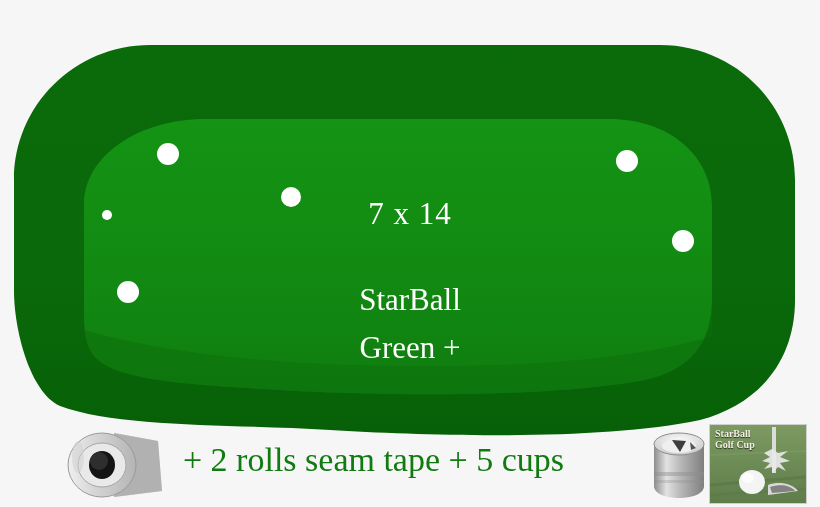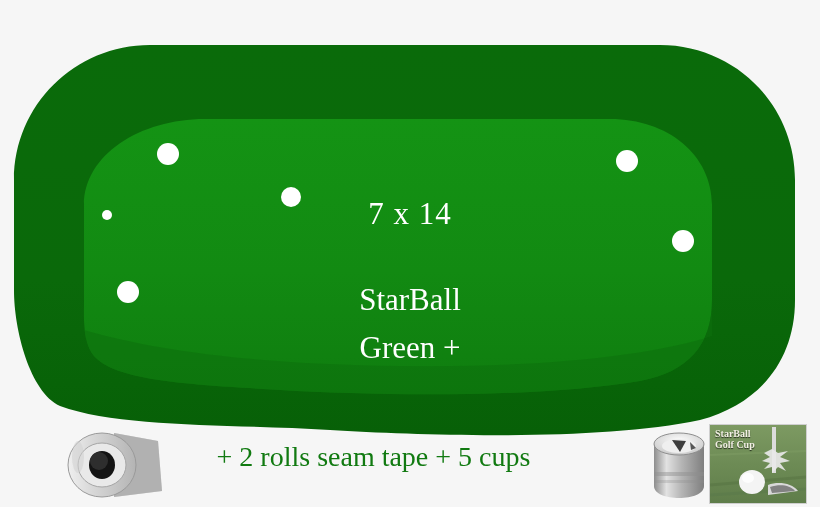--- a/index.html
+++ b/index.html
@@ -54,21 +54,21 @@
     font-size: 31px;
   }
   #bottom-line {
     position: absolute;
     left: 0;
     top: 441px;
     width: 747px;
     text-align: center;
     color: #117a11;
     font-family: "Liberation Serif", serif;
-    font-size: 28px;
+    font-size: 34px;
     white-space: nowrap;
   }
   .ball {
     position: absolute;
     border-radius: 50%;
     background: #ffffff;
   }
   #tape-roll {
     position: absolute;
     left: 62px;

